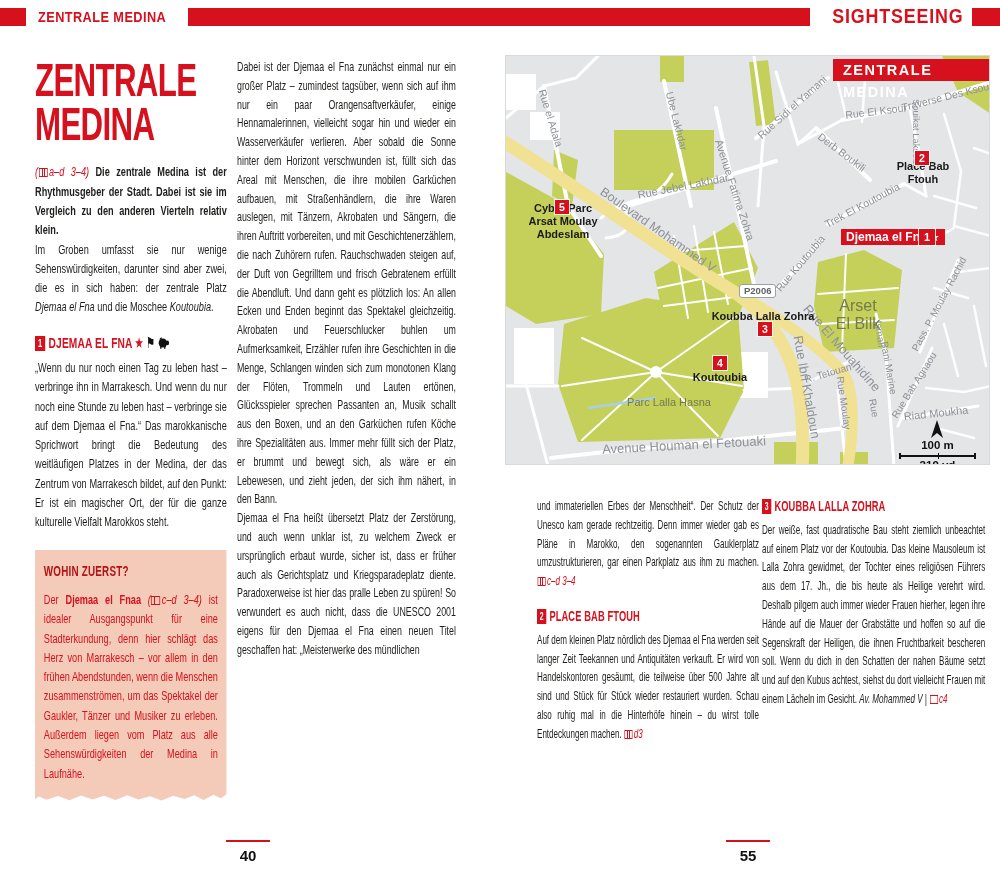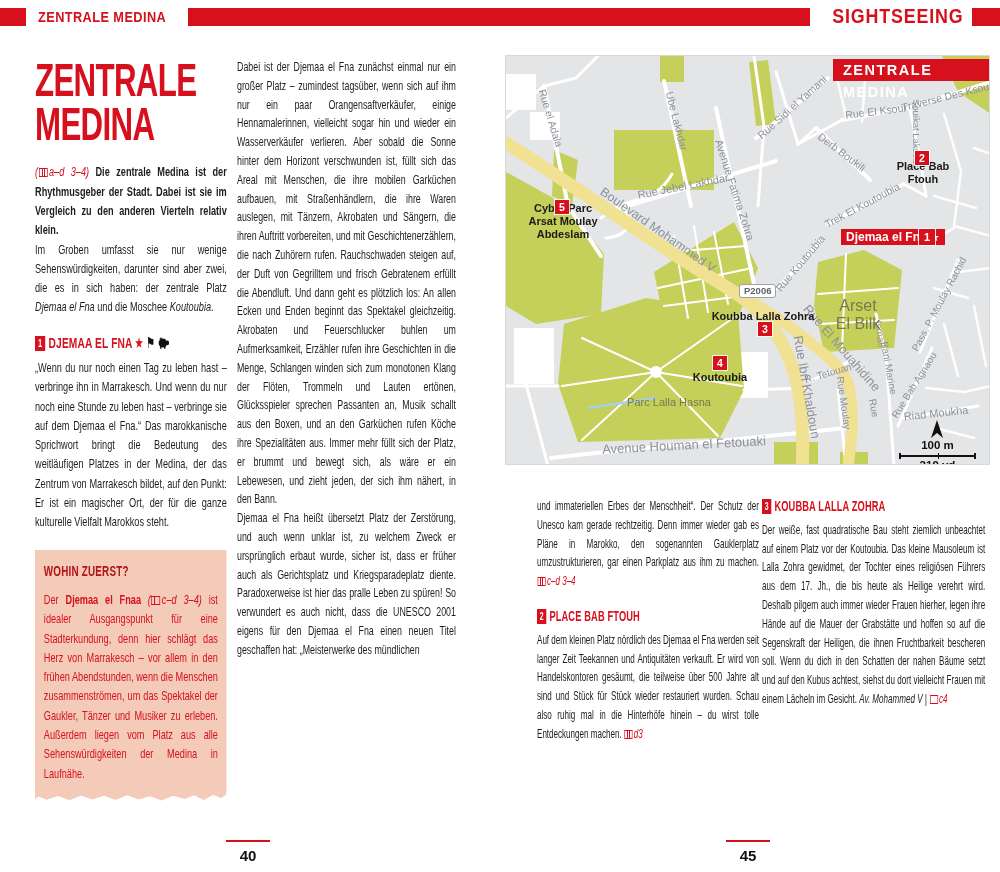--- a/index.html
+++ b/index.html
@@ -274,13 +274,13 @@
   <h3 class="sec"><span class="nbadge">2</span><span>PLACE BAB FTOUH</span></h3>
   <p class="body"><span>Auf dem kleinen Platz nördlich des Djemaa el Fna werden seit langer Zeit Teekannen und Antiquitäten verkauft. Er wird von Handelskontoren gesäumt, die teilweise über 500 Jahre alt sind und Stück für Stück wieder restauriert wurden. Schau also ruhig mal in die Hinterhöfe hinein – du wirst tolle Entdeckungen machen. </span><span class="ref"><span class="mapref-icon"></span><i>d3</i></span></p>
 </div>
 
 <div id="col4" class="tcol">
   <h3 class="sec" style="margin-top:0;"><span class="nbadge">3</span><span>KOUBBA LALLA ZOHRA</span></h3>
   <p class="body"><span>Der weiße, fast quadratische Bau steht ziemlich unbeachtet auf einem Platz vor der Koutoubia. Das kleine Mausoleum ist Lalla Zohra gewidmet, der Tochter eines religiösen Führers aus dem 17. Jh., die bis heute als Heilige verehrt wird. Deshalb pilgern auch immer wieder Frauen hierher, legen ihre Hände auf die Mauer der Grabstätte und hoffen so auf die Segenskraft der Heiligen, die ihnen Fruchtbarkeit bescheren soll. Wenn du dich in den Schatten der nahen Bäume setzt und auf den Kubus achtest, siehst du dort vielleicht Frauen mit einem Lächeln im Gesicht. </span><i>Av. Mohammed V | </i><span class="ref"><span class="mapref-icon"></span><i>c4</i></span></p>
 </div>
 
 <div class="pageno" id="pg-left">40</div>
-<div class="pageno" id="pg-right">45</div>
+<div class="pageno" id="pg-right">55</div>
 
 </body></html>

